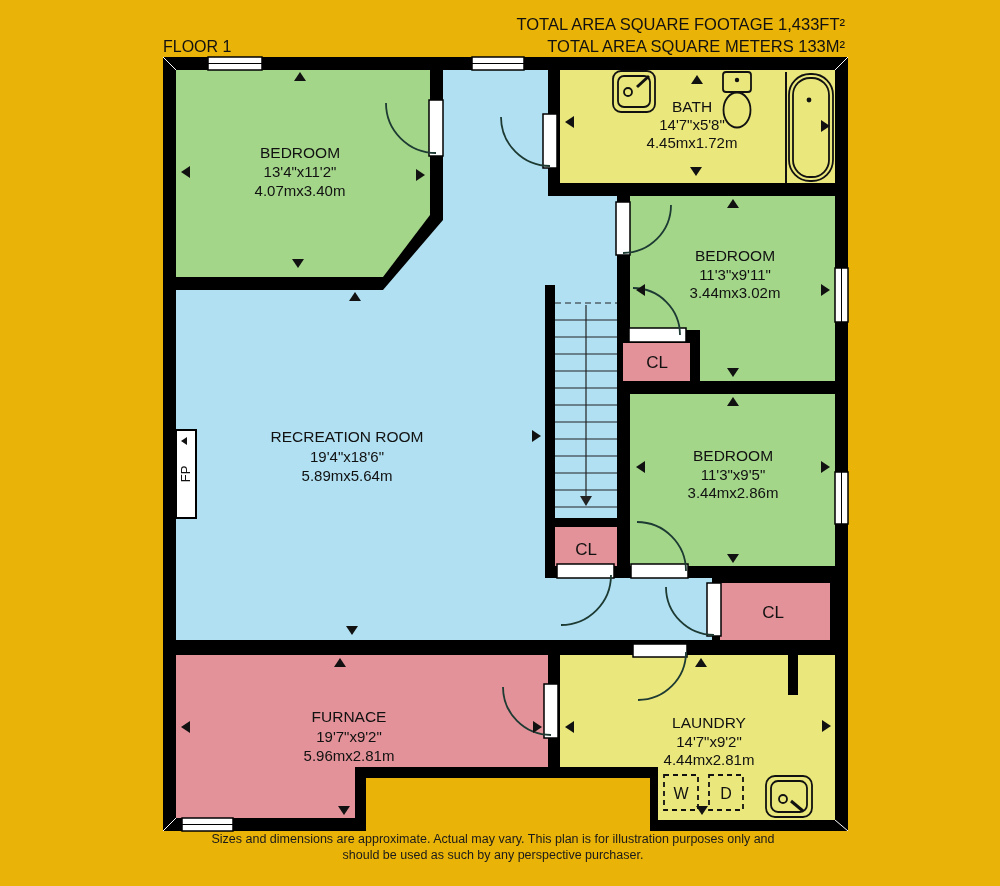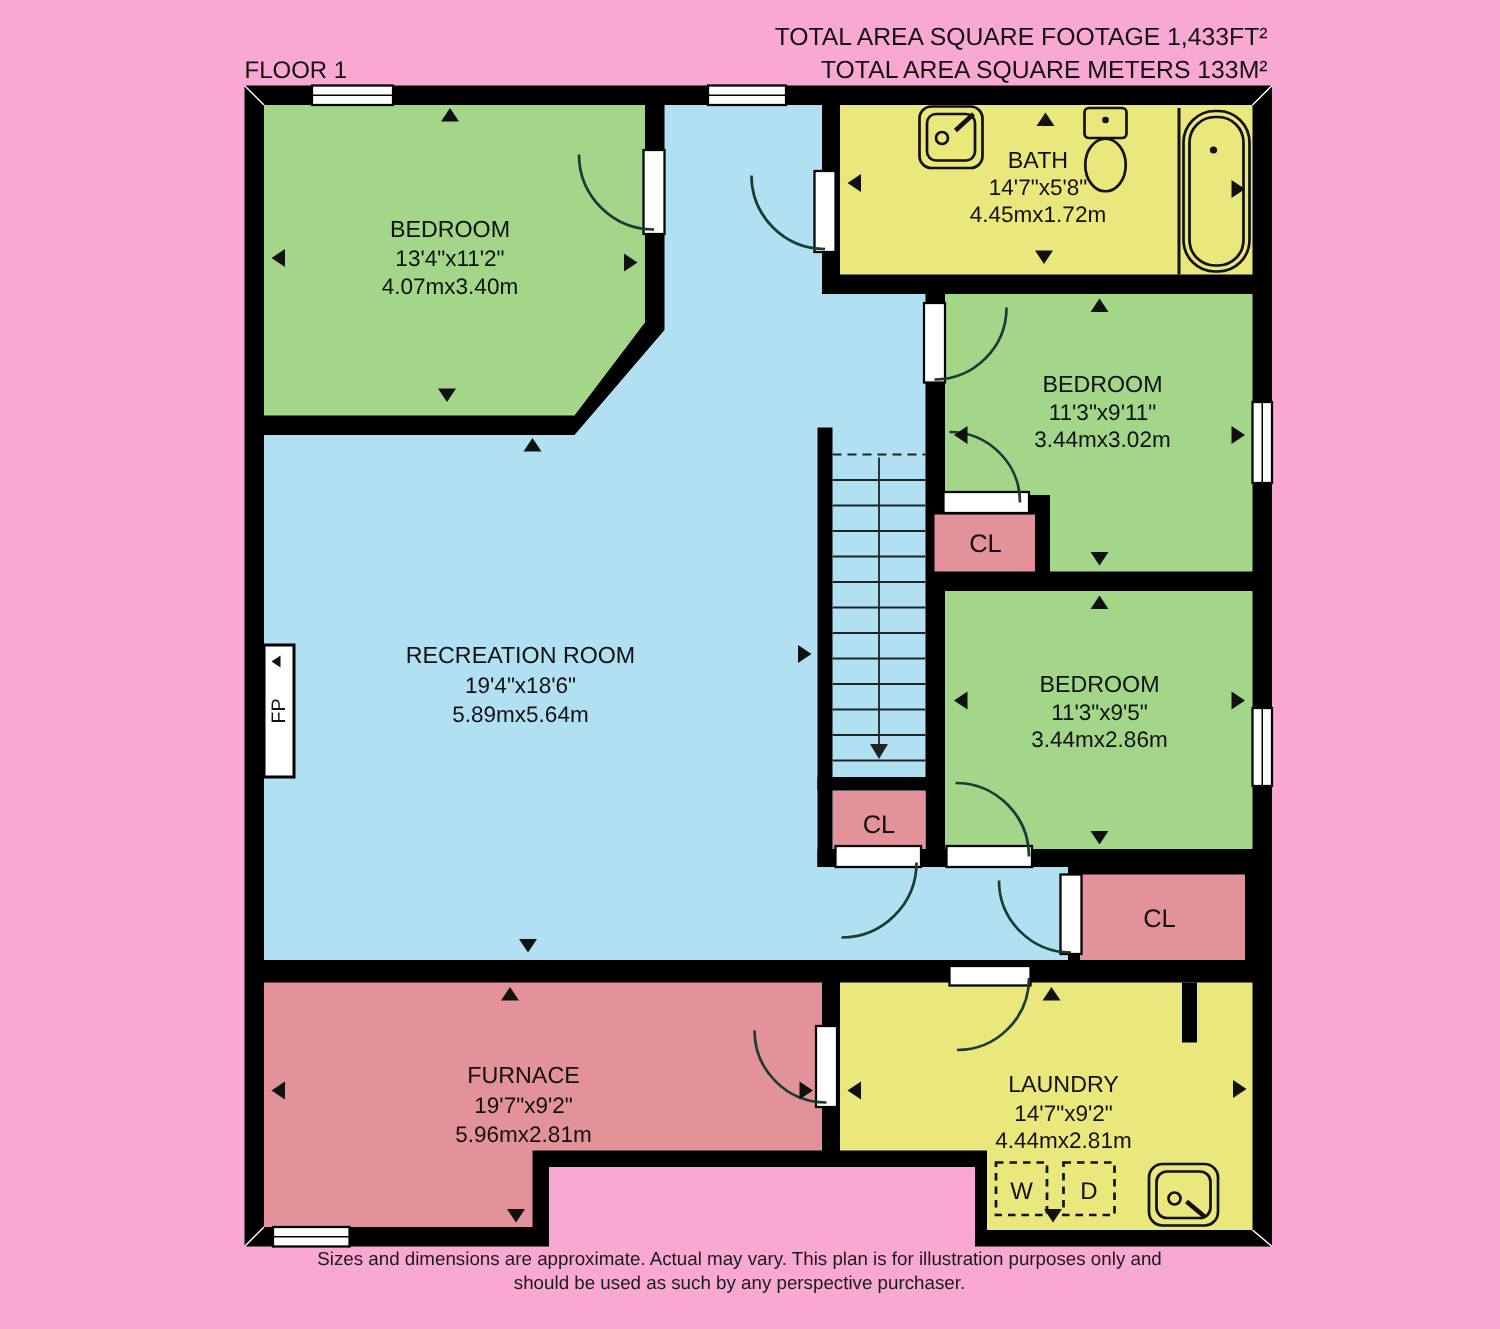--- a/index.html
+++ b/index.html
@@ -1,16 +1,16 @@
 <!DOCTYPE html>
 <html><head>
 <meta charset="utf-8">
 <style>
   html,body{margin:0;padding:0;background:#ffffff;}
-  #plan-wrap{position:relative;width:1000px;height:886px;background:#f9a8d4;font-family:"Liberation Sans",sans-serif;text-align:right;}
+  #plan-wrap{position:relative;width:1000px;height:886px;background:#eab308;font-family:"Liberation Sans",sans-serif;text-align:right;}
   svg text{font-family:"Liberation Sans","DejaVu Sans",sans-serif;fill:#111;}
   .hdr{font-size:16.5px;}
   .floor{font-size:16px;}
   .rname{font-size:15.5px;}
   .rdim{font-size:15px;}
   .cl{font-size:17px;}
   .wd{font-size:16px;}
   .fp{font-size:13px;}
   .disc{font-size:12.5px;fill:#1a1a1a;}
   .tread{stroke:#222;stroke-width:1.2;}

